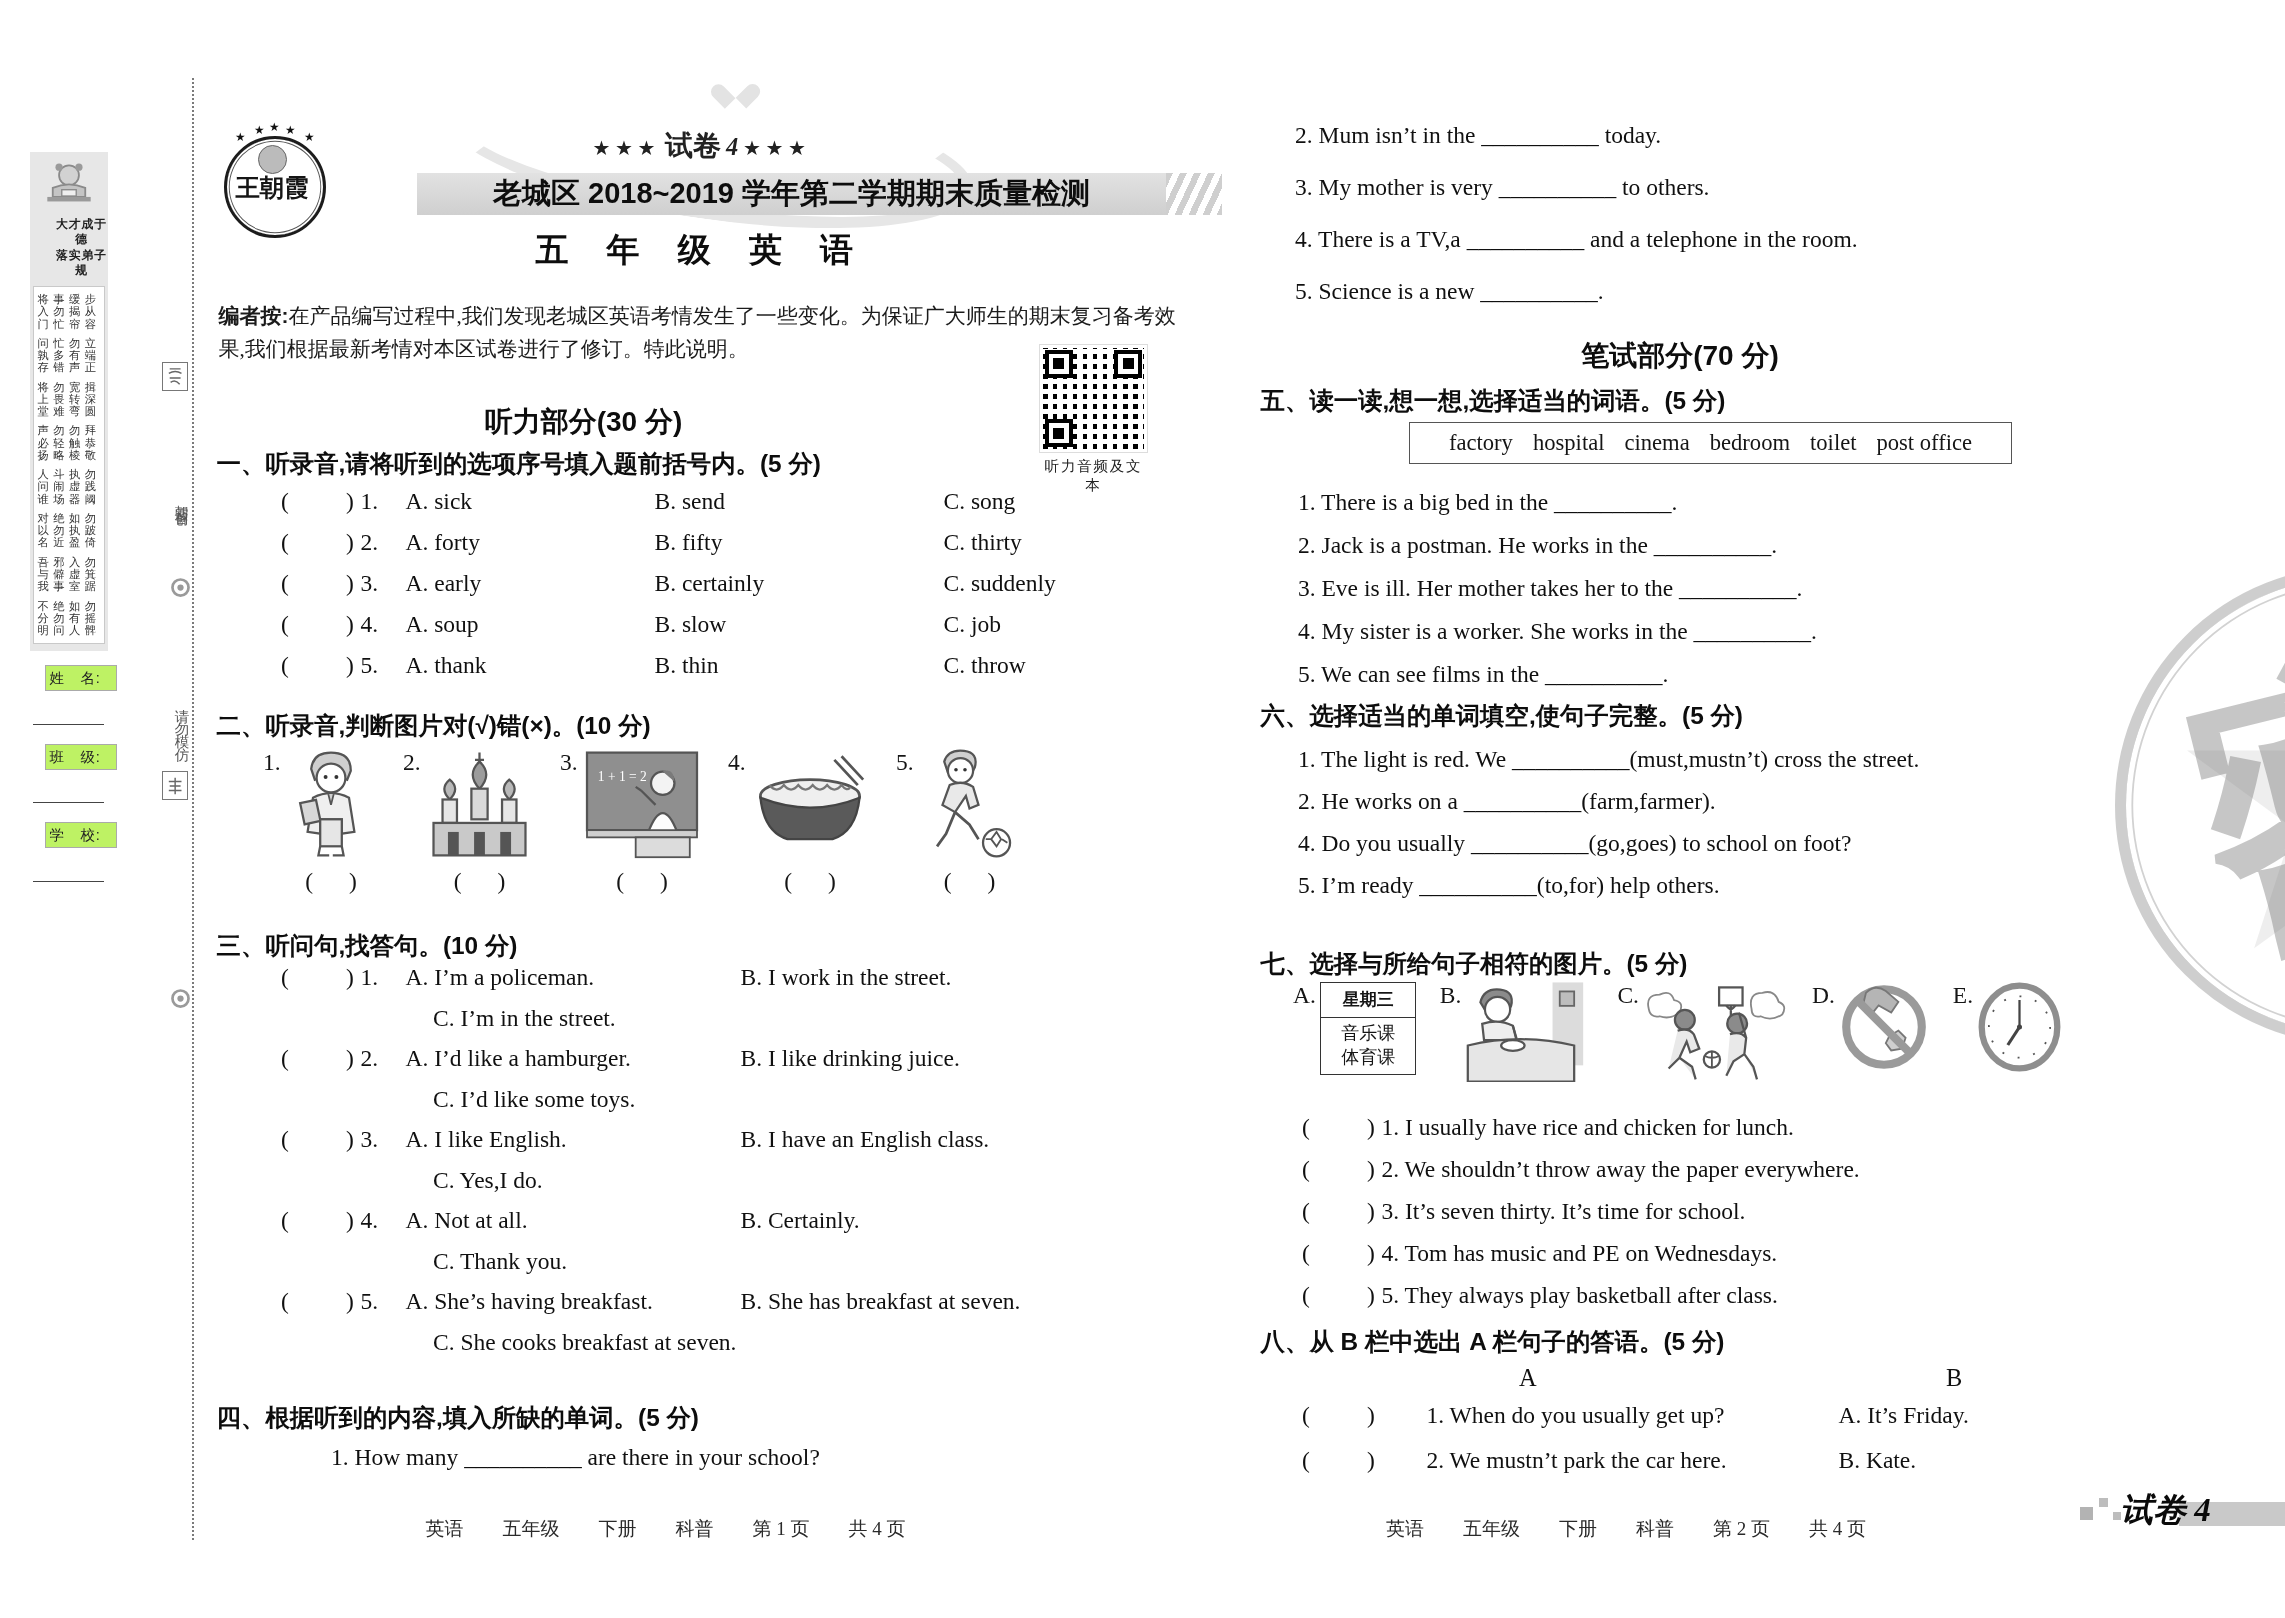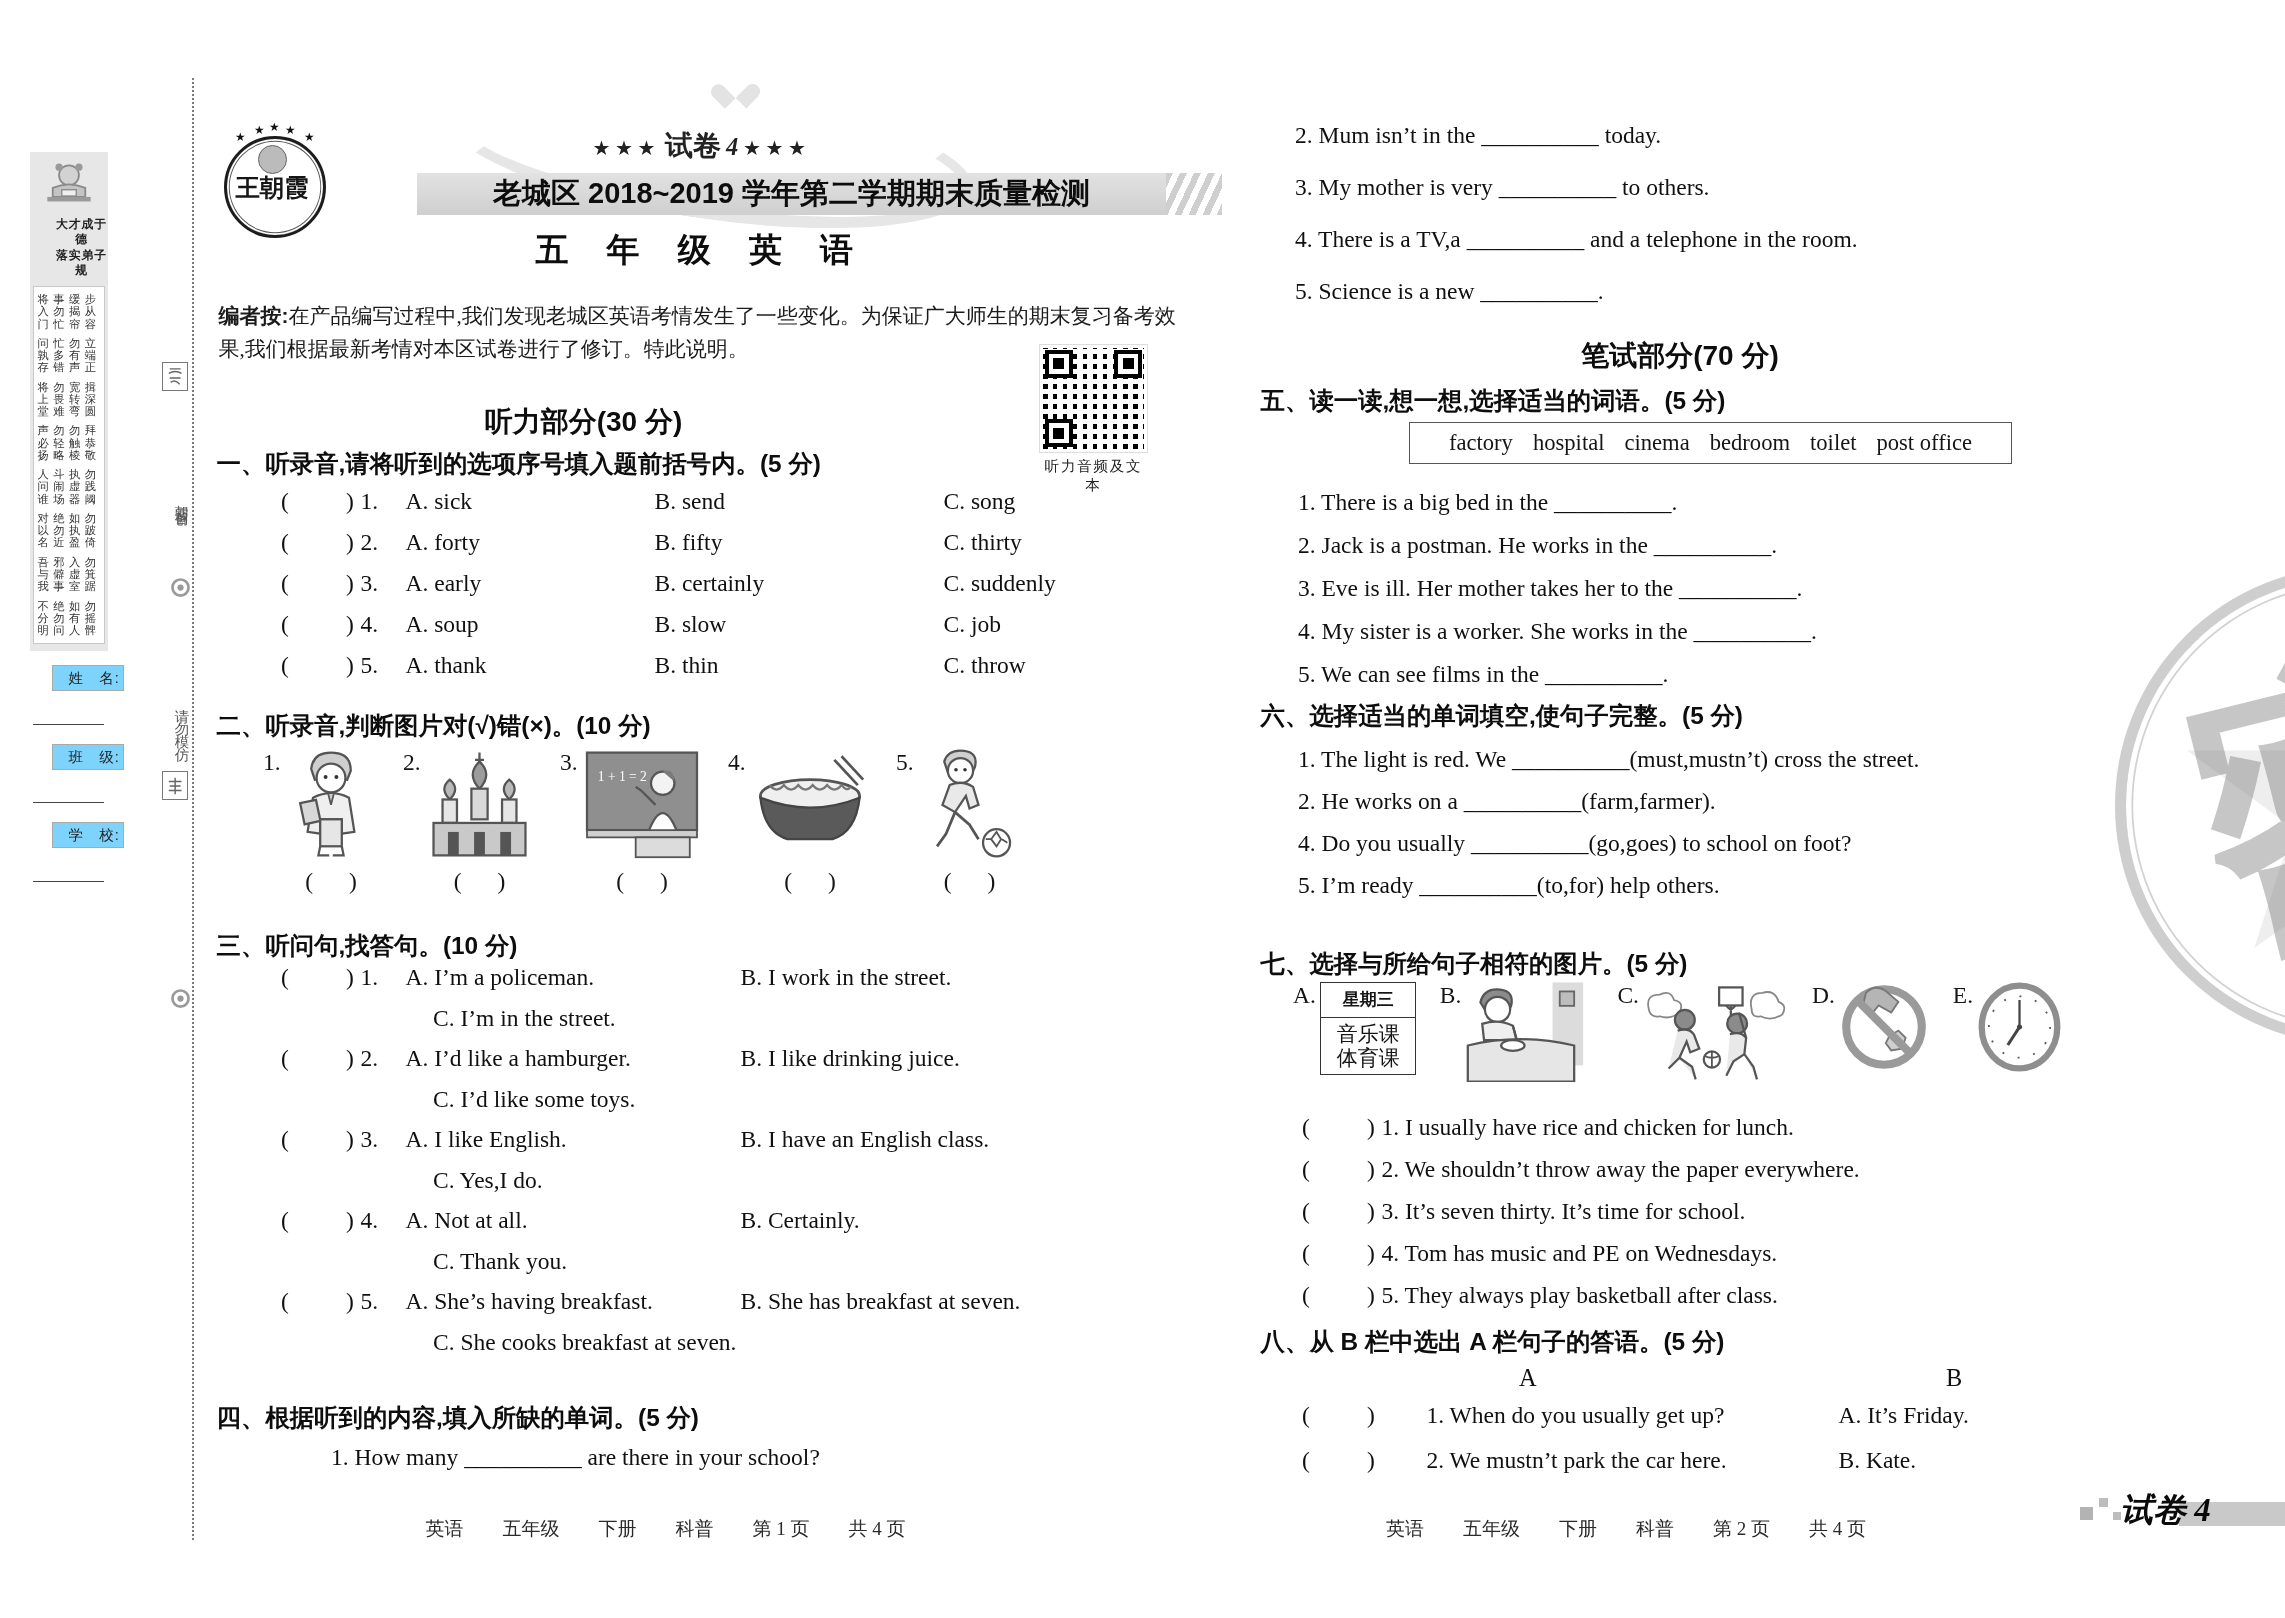--- a/index.html
+++ b/index.html
@@ -10,22 +10,22 @@
 
   
   .sidebar{left:30px;top:152px;width:78px;background:#e7e7e7;padding:3.6px 0 7.2px 0;}
   .sb-child{display:block;margin:3.6px auto 1.8px auto;}
   .motto{font-size:11.8px;letter-spacing:0.9px;text-align:center;color:#222;line-height:15.4px;margin-left:25px;}
   .sb-list{margin:7.2px 2.7px 0 2.7px;background:#fff;border:0.9px solid #c9c9c9;padding:6.3px 1.8px;}
   .sb-group{margin-bottom:7.2px;}
   .sb-group:last-child{margin-bottom:0;}
   .sb-row{font-size:11.3px;line-height:12.2px;letter-spacing:4.5px;text-align:center;color:#333;
           font-family:"Liberation Serif","DejaVu Serif",serif;white-space:nowrap;}
-  .id-field{left:52px;width:63px;font-size:14.5px;letter-spacing:0.9px;color:#222;
-            border:0.9px solid #aaa;background:#7dd3fc;padding:2.7px 3.6px;text-align:right;
+  .id-field{left:45px;width:63px;font-size:14.5px;letter-spacing:0.9px;color:#222;
+            border:0.9px solid #aaa;background:#bef264;padding:2.7px 3.6px;text-align:left;
             font-family:"Liberation Sans","DejaVu Sans",sans-serif;}
   .id-line{left:33px;width:71px;border-bottom:1.8px solid #444;height:0;}
 
   
   .spine{left:192px;top:78px;height:1462px;border-left:2.7px dotted #7a7a7a;}
   .vtext{writing-mode:vertical-rl;text-orientation:upright;color:#555;
          font-family:"Liberation Serif","DejaVu Serif",serif;}
   .seal{left:162px;width:23.5px;height:27px;border:0.9px solid #777;background:#fff;
         display:flex;align-items:center;justify-content:center;}
 
@@ -94,21 +94,21 @@
   .figimg{display:block;margin:0 auto;}
   .figpar{font-size:23.5px;margin-top:9px;letter-spacing:0;}
   .figpar .pgap{width:36px;}
 
   
   .figrow2{left:36px;top:982px;width:805px;display:flex;gap:23.5px;align-items:flex-start;}
   .p2lab{font-size:23.5px;margin-right:4.5px;}
   .wed-card{width:94px;border:1.8px solid #333;text-align:center;
             font-family:"Liberation Sans","DejaVu Sans",sans-serif;}
   .wed-top{border-bottom:1.8px solid #333;font-size:17px;font-weight:700;padding:5.4px 0;}
-  .wed-body{font-size:21px;line-height:23.5px;padding:4.5px 0;font-weight:400;}
+  .wed-body{font-size:18px;line-height:23.5px;padding:4.5px 0;font-weight:400;}
 
   .wordbox{left:152px;top:422px;width:601px;border:1.8px solid #555;display:flex;gap:20px;
            justify-content:center;align-items:center;height:40px;font-size:22.6px;}
 
   .footer{width:100%;display:flex;justify-content:center;gap:39px;font-size:19px;color:#2a2a2a;}
 
   
   .wm-ring{left:2115px;top:566px;width:457px;height:457px;border:11.8px solid rgba(125,125,125,.38);
            border-radius:50%;box-shadow:inset 0 0 0 5.4px #fff,inset 0 0 0 7.2px rgba(125,125,125,.35);}
   .wm-star{position:absolute;left:54px;top:50px;width:353px;height:353px;background:rgba(140,140,140,.15);

